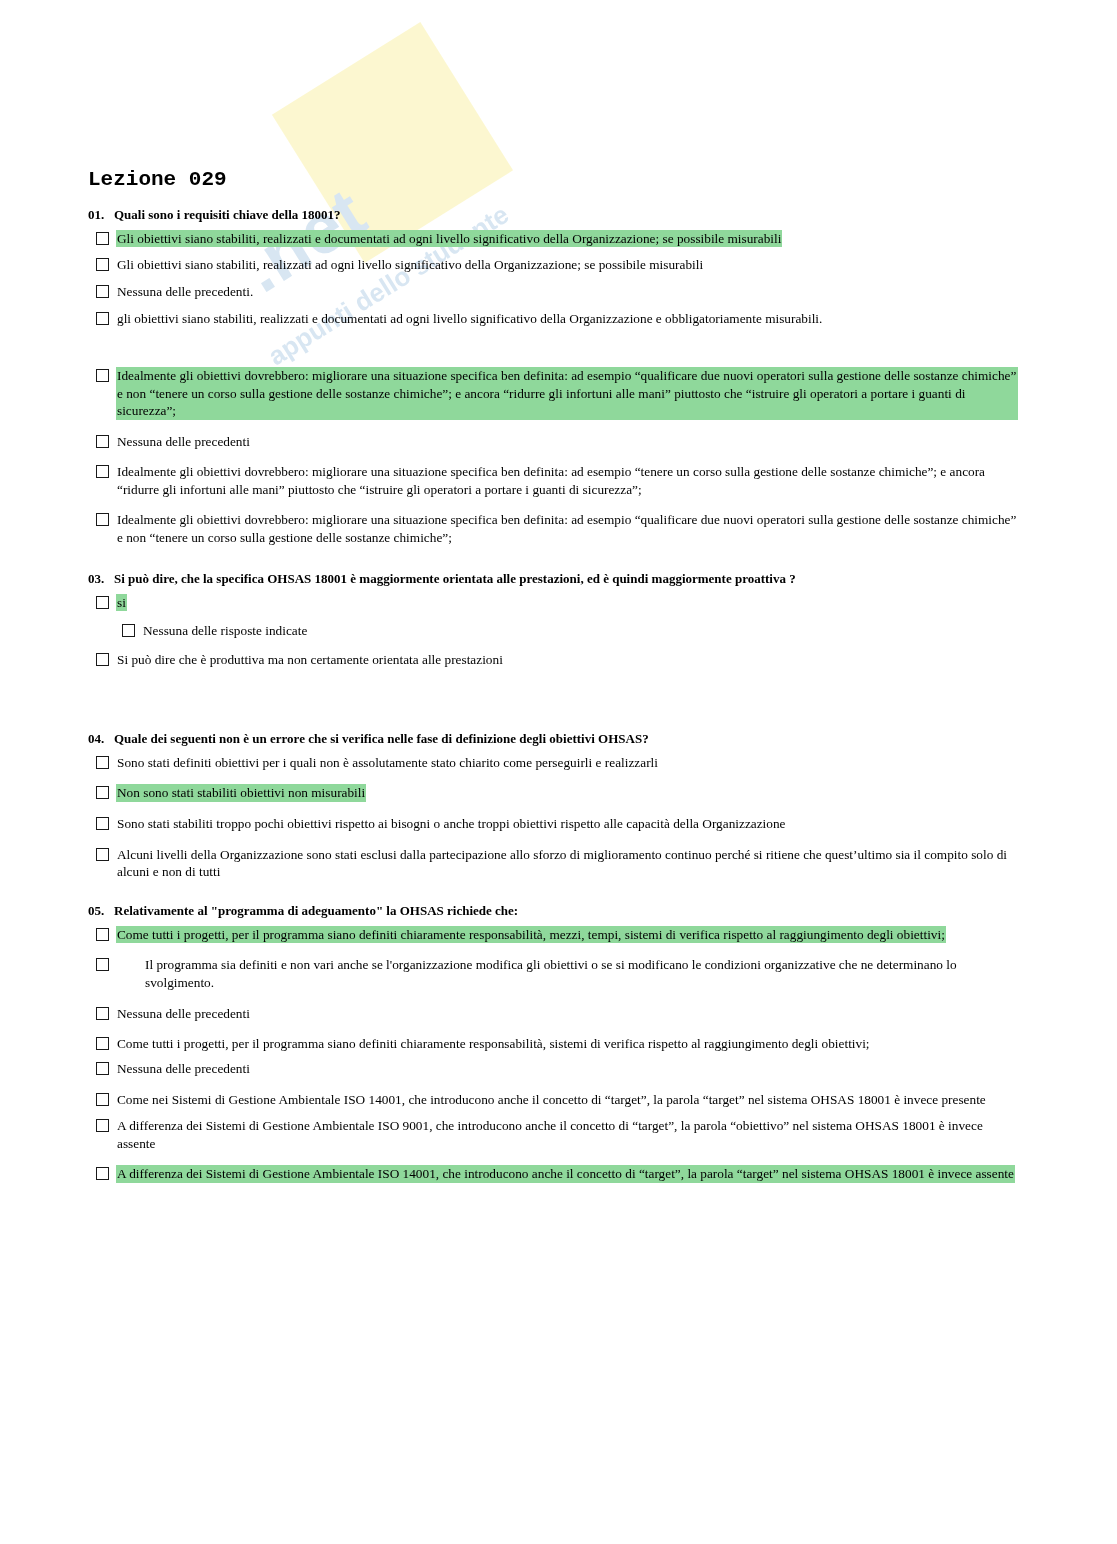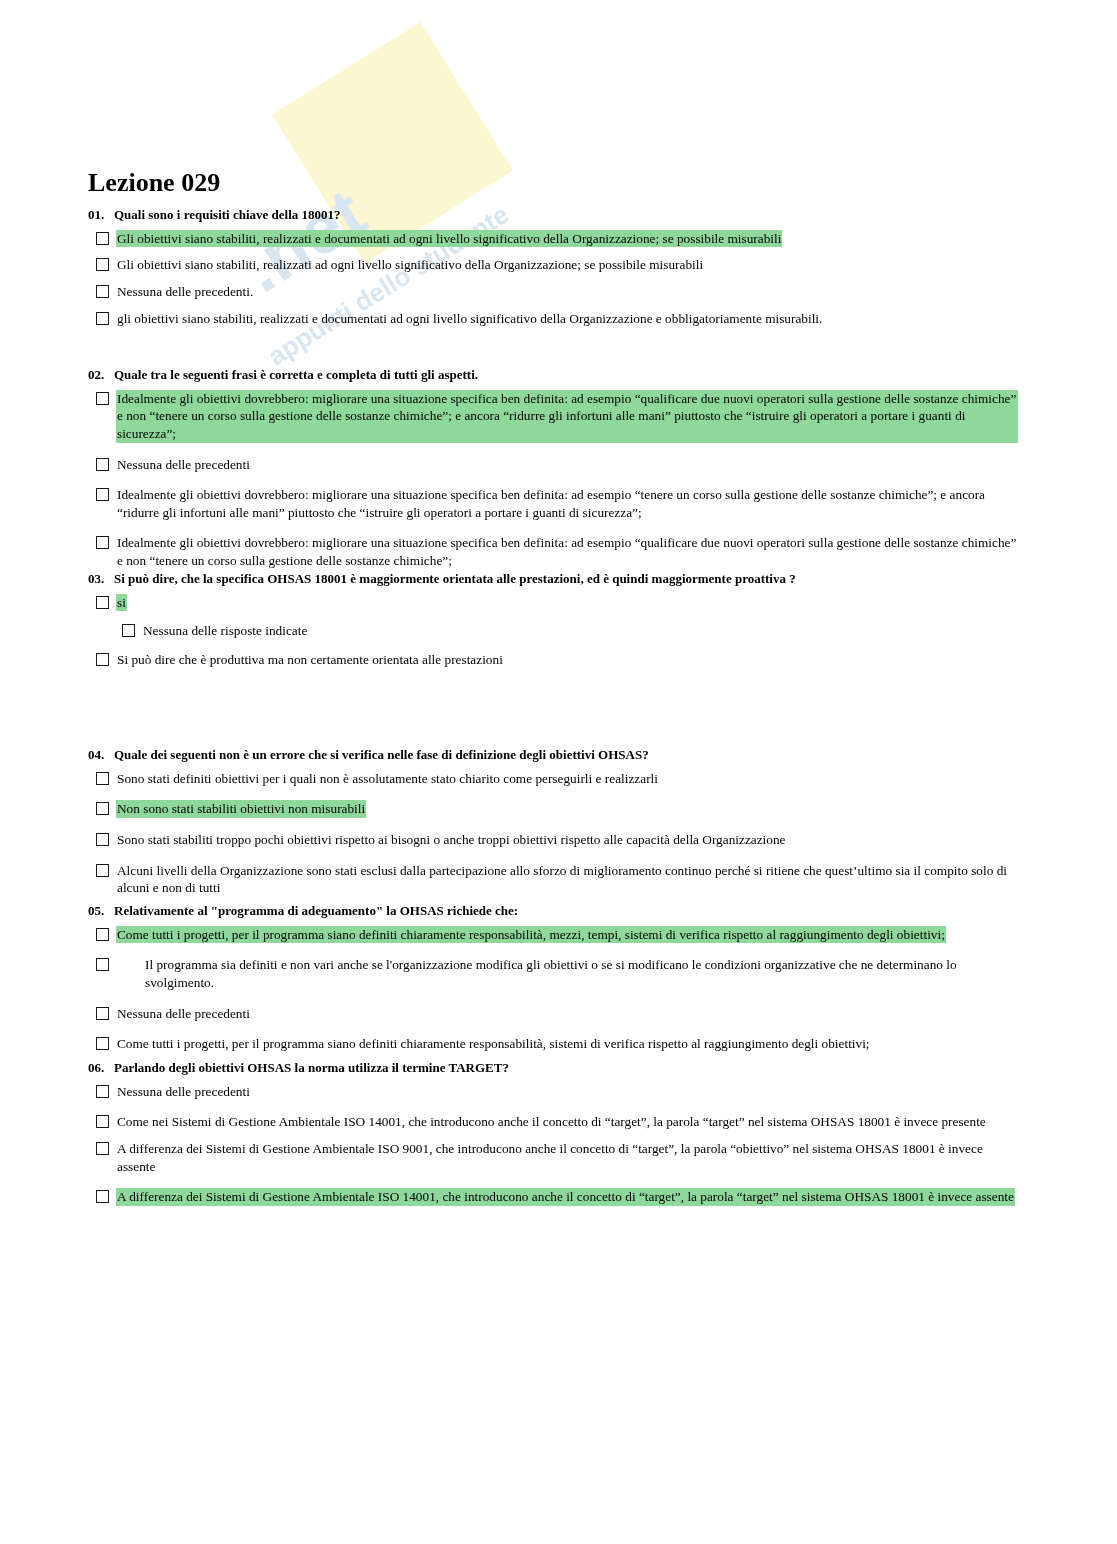--- a/index.html
+++ b/index.html
@@ -69,23 +69,23 @@
   .content {
     position: relative;
     z-index: 2;
     padding: 0;
   }
 
   .title {
     position: absolute;
     left: 88px;
     top: 168px;
-    font-size: 26px;
+    font-size: 21px;
     font-weight: bold;
-    font-family: Liberation Serif, serif;
+    font-family: Liberation Mono, monospace;
   }
 
   .qblock {
     position: absolute;
     left: 88px;
     width: 930px;
   }
   .qtext {
     font-size: 13px;
     font-weight: bold;
@@ -161,23 +161,20 @@
           <span class="atext">Nessuna delle precedenti.</span>
         </div>
         <div class="answer">
           <span class="checkbox"></span>
           <span class="atext">gli obiettivi siano stabiliti, realizzati e documentati ad ogni livello significativo della Organizzazione e obbligatoriamente misurabili.</span>
         </div>
       </div>
     </div>
 
     <div class="qblock" style="top: 367px;">
-      <div class="qtext">
-        <span class="qnum">02.</span><span>Quale tra le seguenti frasi è corretta e completa di tutti gli aspetti.</span>
-      </div>
       <div class="answers ind">
         <div class="answer" style="margin-bottom:13px;">
           <span class="checkbox"></span>
           <span class="atext hl">Idealmente gli obiettivi dovrebbero: migliorare una situazione specifica ben definita: ad esempio “qualificare due nuovi operatori sulla gestione delle sostanze chimiche” e non “tenere un corso sulla gestione delle sostanze chimiche”; e ancora “ridurre gli infortuni alle mani” piuttosto che “istruire gli operatori a portare i guanti di sicurezza”;</span>
         </div>
         <div class="answer" style="margin-bottom:13px;">
           <span class="checkbox"></span>
           <span class="atext">Nessuna delle precedenti</span>
         </div>
         <div class="answer" style="margin-bottom:13px;">
@@ -204,21 +201,21 @@
           <span class="checkbox"></span>
           <span class="atext">Nessuna delle risposte indicate</span>
         </div>
         <div class="answer" style="margin-bottom:11px;">
           <span class="checkbox"></span>
           <span class="atext">Si può dire che è produttiva ma non certamente orientata alle prestazioni</span>
         </div>
       </div>
     </div>
 
-    <div class="qblock" style="top: 731px; margin-top: 16px;">
+    <div class="qblock" style="top: 731px;">
       <div class="qtext">
         <span class="qnum">04.</span><span>Quale dei seguenti non è un errore che si verifica nelle fase di definizione degli obiettivi OHSAS?</span>
       </div>
       <div class="answers ind">
         <div class="answer" style="margin-bottom:13px;">
           <span class="checkbox"></span>
           <span class="atext">Sono stati definiti obiettivi per i quali non è assolutamente stato chiarito come perseguirli e realizzarli</span>
         </div>
         <div class="answer" style="margin-bottom:13px;">
           <span class="checkbox"></span>
@@ -253,23 +250,20 @@
           <span class="atext">Nessuna delle precedenti</span>
         </div>
         <div class="answer">
           <span class="checkbox"></span>
           <span class="atext">Come tutti i progetti, per il programma siano definiti chiaramente responsabilità,  sistemi di verifica rispetto al raggiungimento degli obiettivi;</span>
         </div>
       </div>
     </div>
 
     <div class="qblock" style="top: 1060px;">
-      <div class="qtext">
-        <span class="qnum">06.</span><span>Parlando degli obiettivi OHSAS la norma utilizza il termine TARGET?</span>
-      </div>
       <div class="answers ind">
         <div class="answer" style="margin-bottom:13px;">
           <span class="checkbox"></span>
           <span class="atext">Nessuna delle precedenti</span>
         </div>
         <div class="answer" style="">
           <span class="checkbox"></span>
           <span class="atext">Come nei Sistemi di Gestione Ambientale ISO 14001, che introducono anche il concetto di “target”, la parola “target” nel sistema OHSAS 18001 è invece presente</span>
         </div>
         <div class="answer" style="margin-bottom:13px;">

